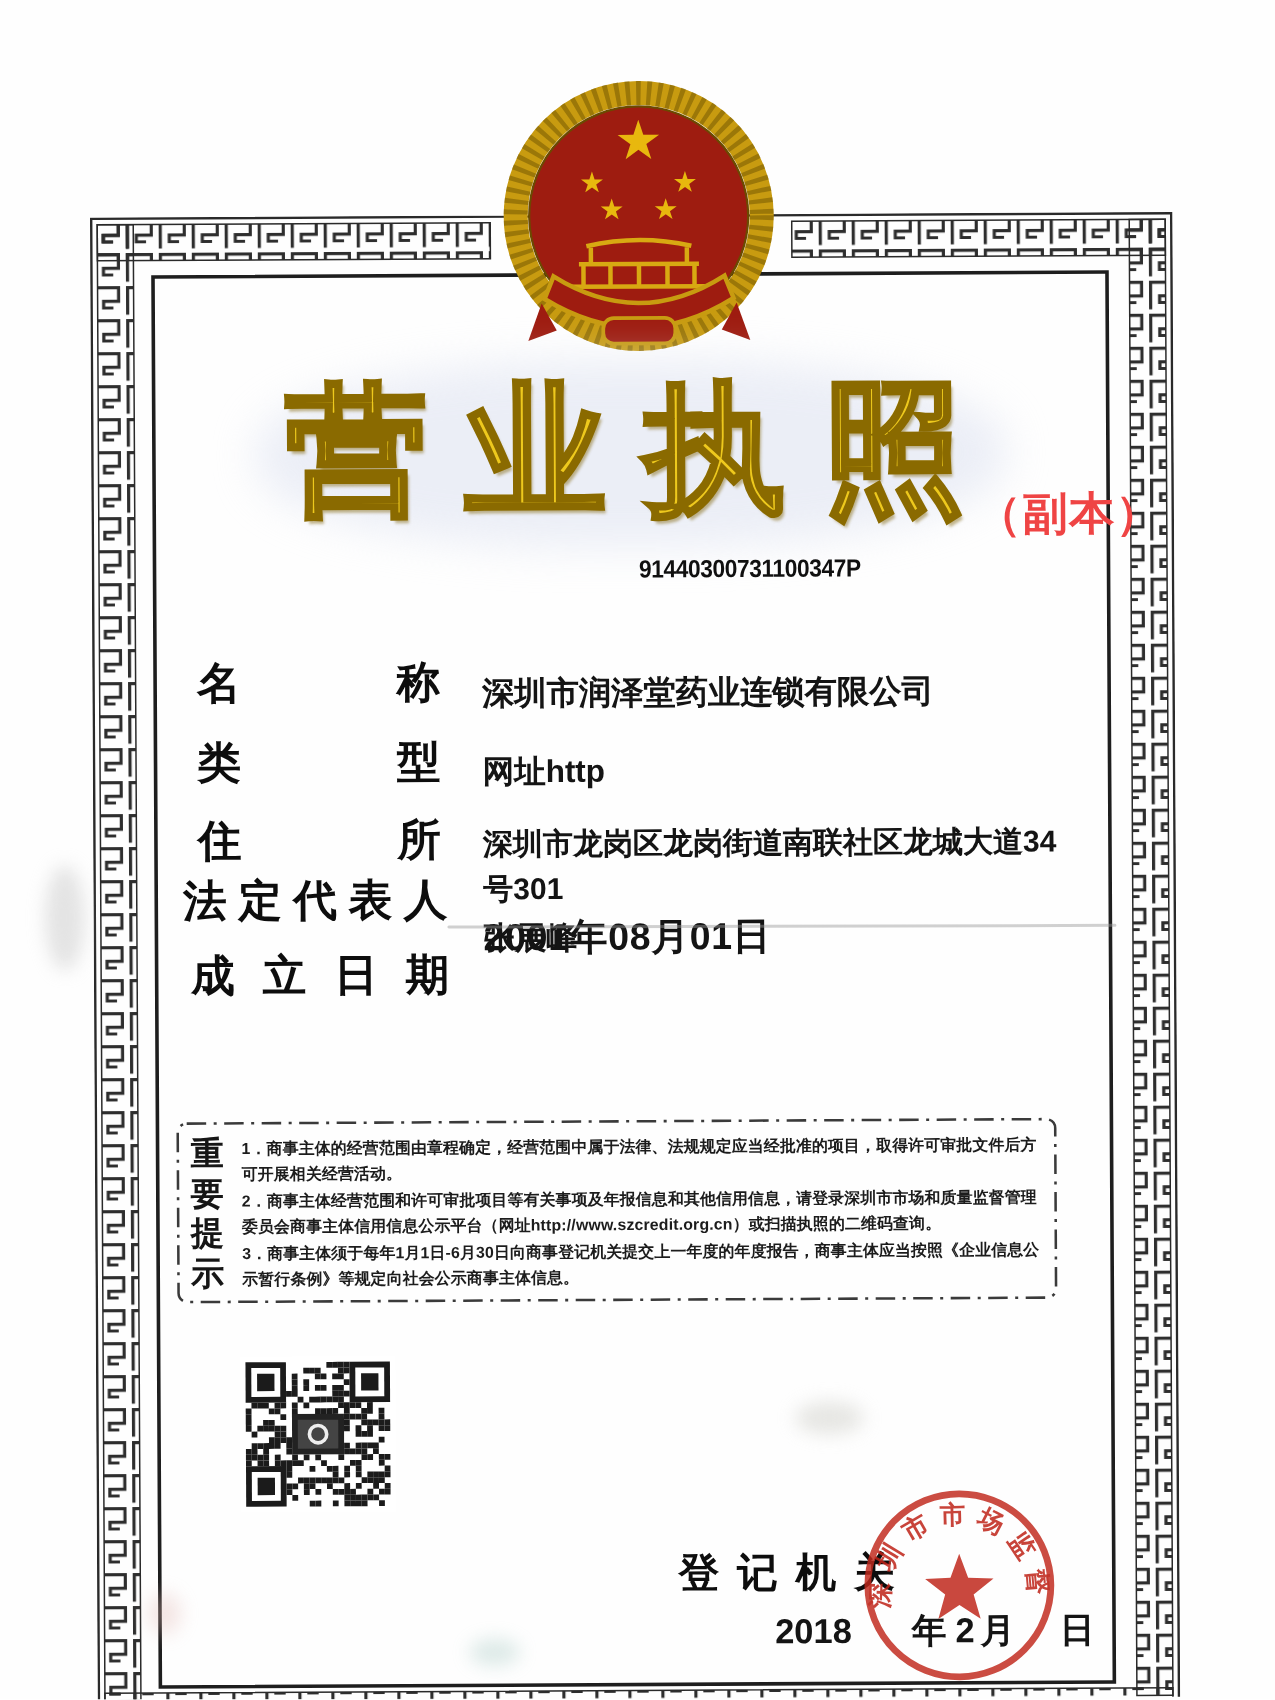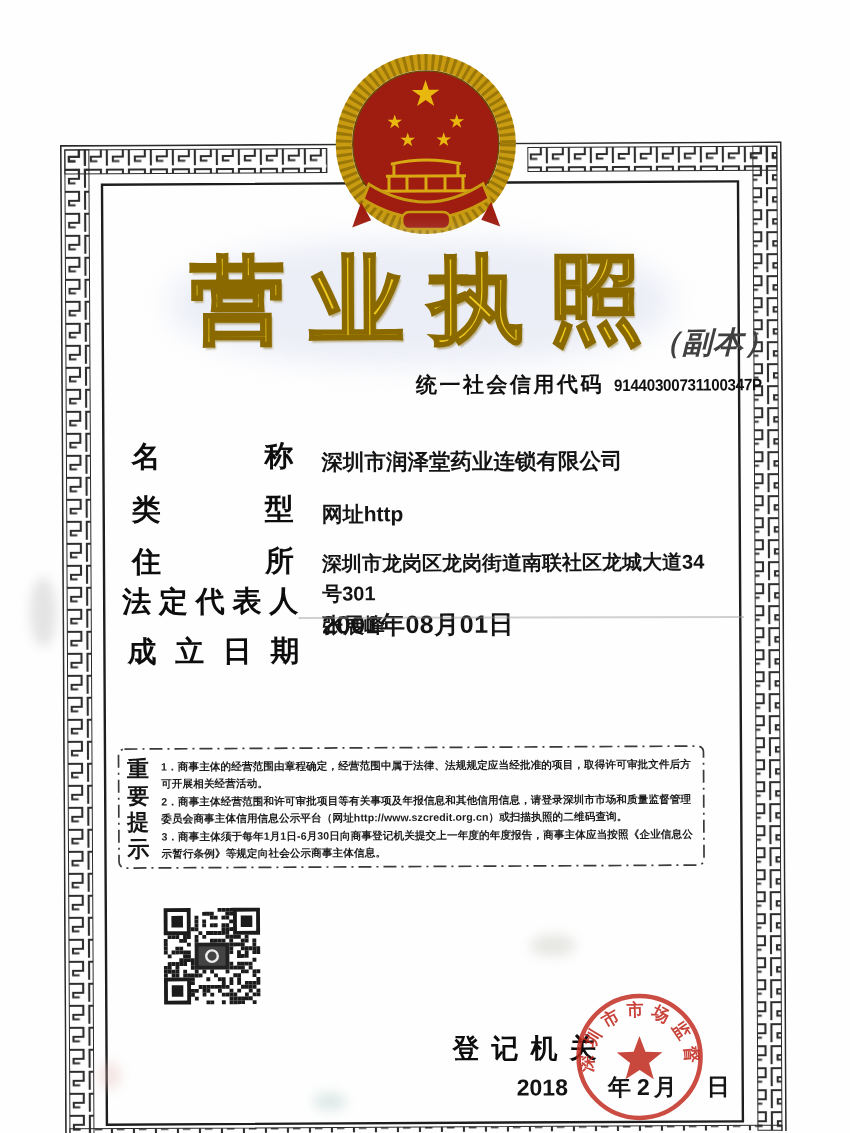--- a/index.html
+++ b/index.html
@@ -18,21 +18,21 @@
   .emblem { position:absolute; left:333px; top:54px; }
 
   
   .title-wash { position:absolute; left:172px; top:240px; width:500px; height:125px;
     background:#dce1f0; opacity:.55; border-radius:45%; filter:blur(14px); }
   .title-row { position:absolute; left:192px; top:244px; width:452px; height:112px;
     display:flex; justify-content:space-between; align-items:center; }
   .title-char { font-size:94px; font-weight:700; color:#eec91d; line-height:1;
     -webkit-text-stroke:2.5px #8a6a00;
     text-shadow:2px 3px 2px rgba(125,95,0,.45), -1px -1px 0 rgba(255,248,200,.8); }
-  .subtitle { position:absolute; left:652px; top:324px; font-size:30px; font-weight:700; color:#404040; letter-spacing:1px;font-style:italic; }
+  .subtitle { position:absolute; left:652px; top:324px; font-size:30px; font-weight:700; color:#ef4444; letter-spacing:1px; }
 
   
   .credit { position:absolute; left:417px; top:371px; display:flex; align-items:baseline; }
   .credit-label { font-size:21px; font-weight:700; color:#101010; letter-spacing:2.5px; }
   .credit-code { font-size:16.5px; font-weight:700; color:#101010; margin-left:10px; letter-spacing:-0.3px; transform:scaleX(.92); transform-origin:left; }
 
   
   .flabel { position:absolute; display:flex; justify-content:space-between;
     font-size:29px; font-weight:700; color:#0d0d0d; line-height:1; }
   .fvalue { position:absolute; left:322px; color:#141414; font-weight:600; }
@@ -128,21 +128,20 @@
     <div class="title-wash"></div>
     <div class="title-row">
         <span class="title-char">营</span>
         <span class="title-char">业</span>
         <span class="title-char">执</span>
         <span class="title-char">照</span>
       </div>
     <div class="subtitle">（副本）</div>
 
     <div class="credit">
-      <span class="credit-label">统一社会信用代码</span>
       <span class="credit-code">91440300731100347P</span>
     </div>
 
     <div class="flabel r1l">
         <span class="">名</span>
         <span class="">称</span>
       </div>
     <div class="fvalue r1v">深圳市润泽堂药业连锁有限公司</div>
     <div class="flabel r2l">
         <span class="">类</span>

